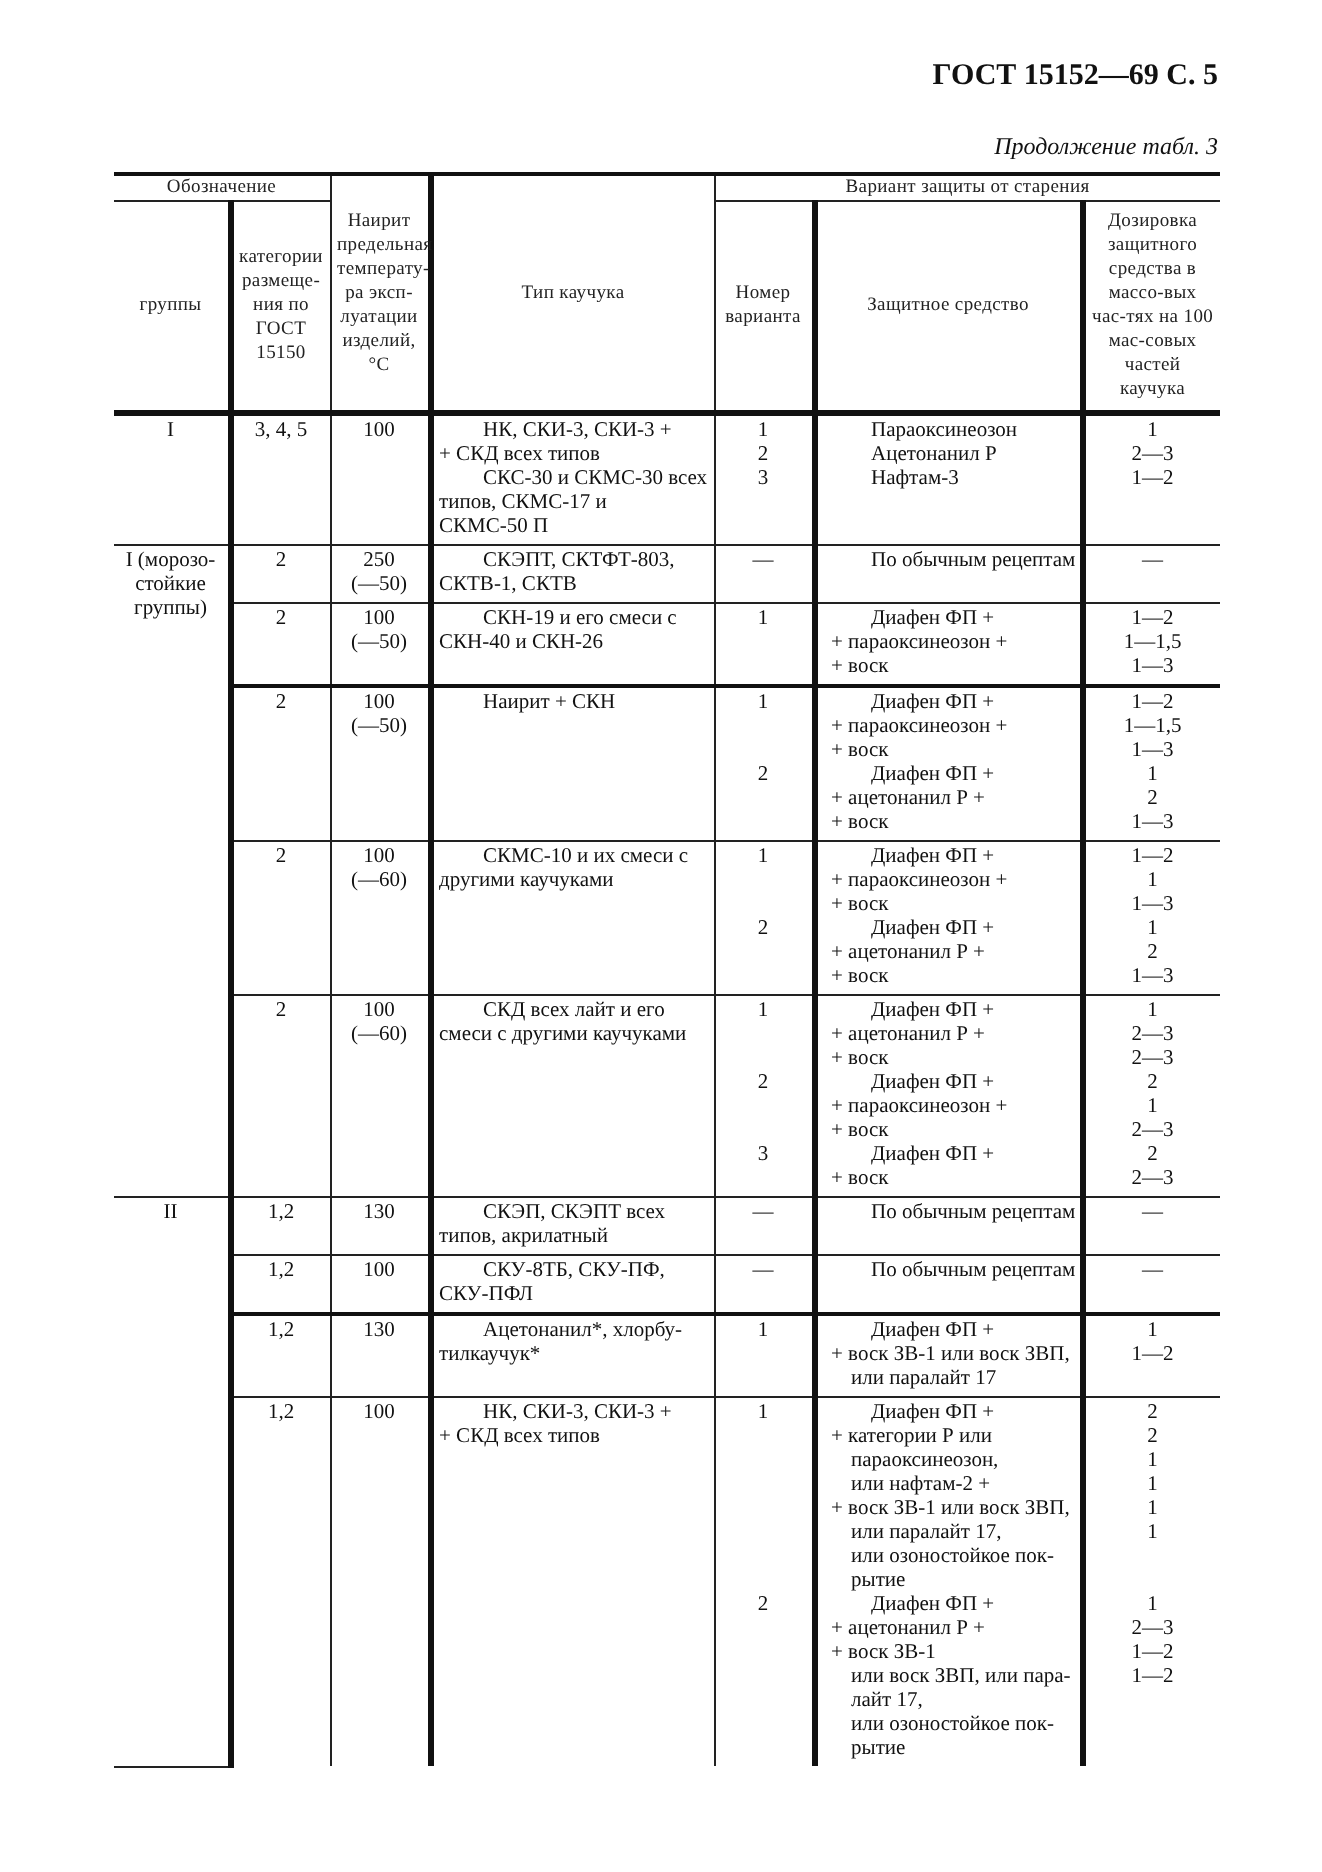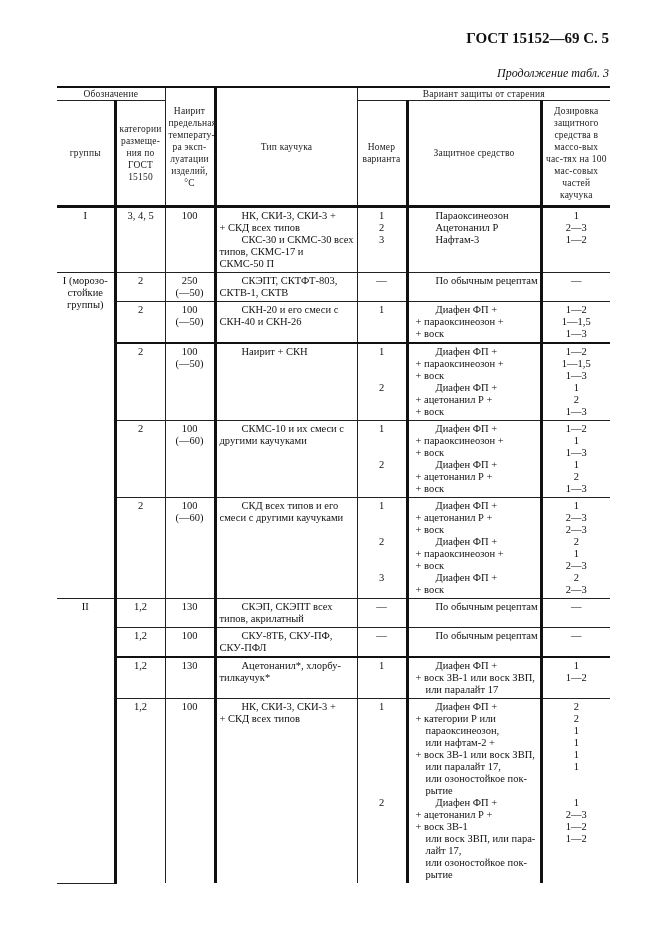--- a/index.html
+++ b/index.html
@@ -101,21 +101,21 @@
           <span class="ln" style="min-height:12px">—</span>
         </td>
       </tr>
       <tr>
         <td class="c bl">2</td>
         <td class="c">
           <span class="ln">100</span>
           <span class="ln">(—50)</span>
         </td>
         <td class="bl just">
-          <span class="ln" style="padding-left:22px">СКН-20 и его смеси с</span>
+          <span class="ln" style="padding-left:22px">СКН-19 и его смеси с</span>
           <span class="ln" style="">СКН-40 и СКН-26</span>
         </td>
         <td class="c">
           <span class="ln" style="min-height:12px">1</span>
           <span class="ln" style="min-height:12px"></span>
           <span class="ln" style="min-height:12px"></span>
         </td>
         <td class="bl br">
           <span class="ln" style="padding-left:24px">Диафен ФП +</span>
           <span class="ln" style="padding-left:4px">+ параоксинеозон +</span>
@@ -196,21 +196,21 @@
           <span class="ln" style="min-height:12px">1—3</span>
         </td>
       </tr>
       <tr>
         <td class="c bl">2</td>
         <td class="c">
           <span class="ln">100</span>
           <span class="ln">(—60)</span>
         </td>
         <td class="bl just">
-          <span class="ln" style="padding-left:22px">СКД всех типов и его</span>
+          <span class="ln" style="padding-left:22px">СКД всех лайт и его</span>
           <span class="ln" style="">смеси с другими каучуками</span>
         </td>
         <td class="c">
           <span class="ln" style="min-height:12px">1</span>
           <span class="ln" style="min-height:12px"></span>
           <span class="ln" style="min-height:12px"></span>
           <span class="ln" style="min-height:12px">2</span>
           <span class="ln" style="min-height:12px"></span>
           <span class="ln" style="min-height:12px"></span>
           <span class="ln" style="min-height:12px">3</span>

